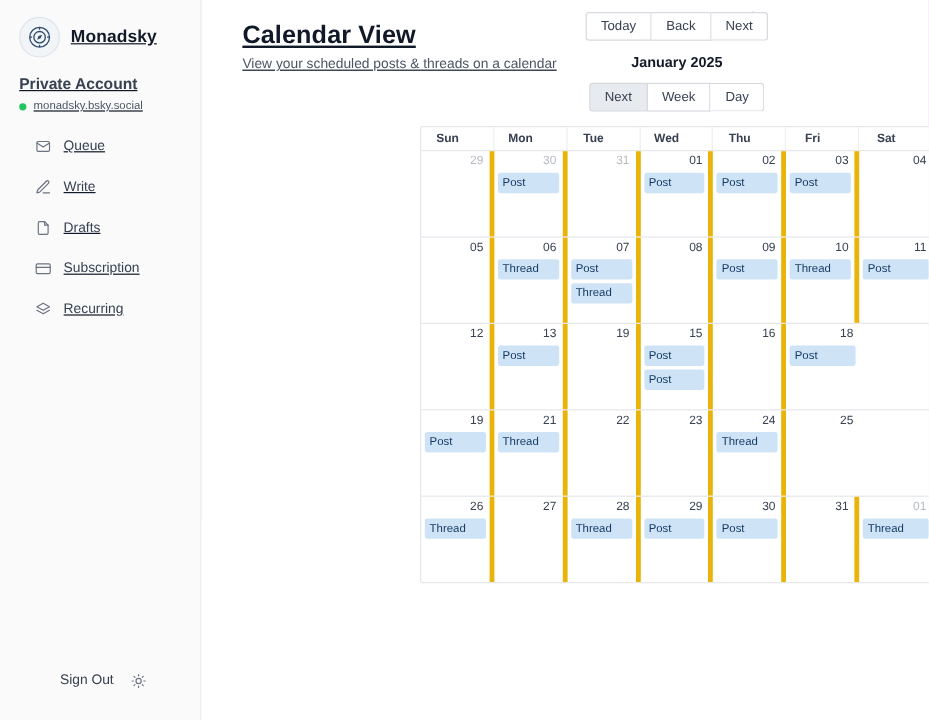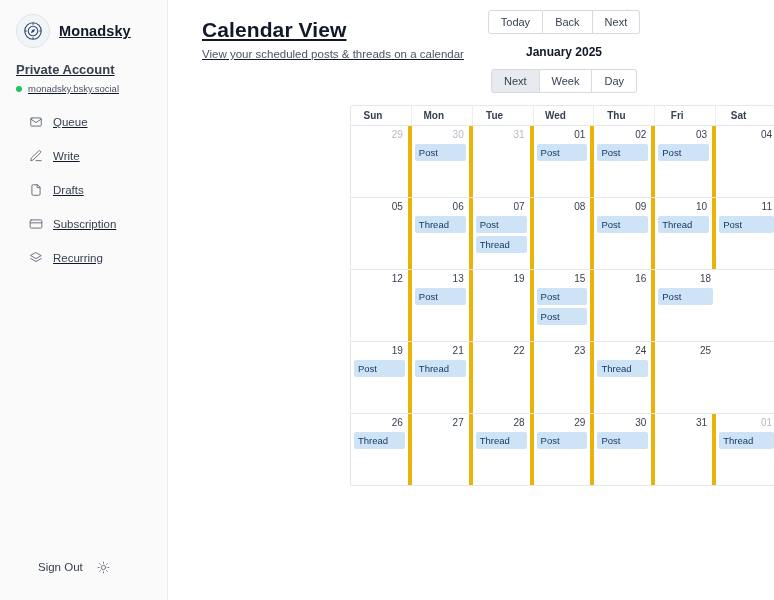--- a/index.html
+++ b/index.html
@@ -41,21 +41,21 @@
     display:flex; align-items:center; gap:10px;
     height: 28px; padding: 0 8px; margin: 0 0 6px 0;
     border-radius: 6px; cursor: default;
     font-size: 11.5px; color:#374151;
   }
   .nav-item.active { background:#eaf1fb; color:#1f3f77; }
   .nav-item .ico { width:15px; height:15px; display:flex; align-items:center; justify-content:center; flex:0 0 15px; }
   .nav-item .ico svg { display:block; }
 
   .sidebar-footer {
-    position:absolute; left:4px; bottom: 26px; width: 168px;
+    position:absolute; left:16px; bottom: 26px; width: 168px;
     display:flex; align-items:center; gap: 14px; padding-left: 34px;
   }
   .signout { font-size: 11.5px; color:#374151; cursor:default; }
   .theme-toggle { width:14px; height:14px; display:flex; align-items:center; justify-content:center; }
 
   
   .main { flex: 1 1 auto; position: relative; height: 600px; background: #fff; }
   .page-head { padding: 18px 0 0 34px; }
   .page-title { font-size: 21px; font-weight: 700; color:#111827; letter-spacing: .1px; }
   .page-sub { margin-top: 6px; font-size: 11.5px; color:#4b5563; }

